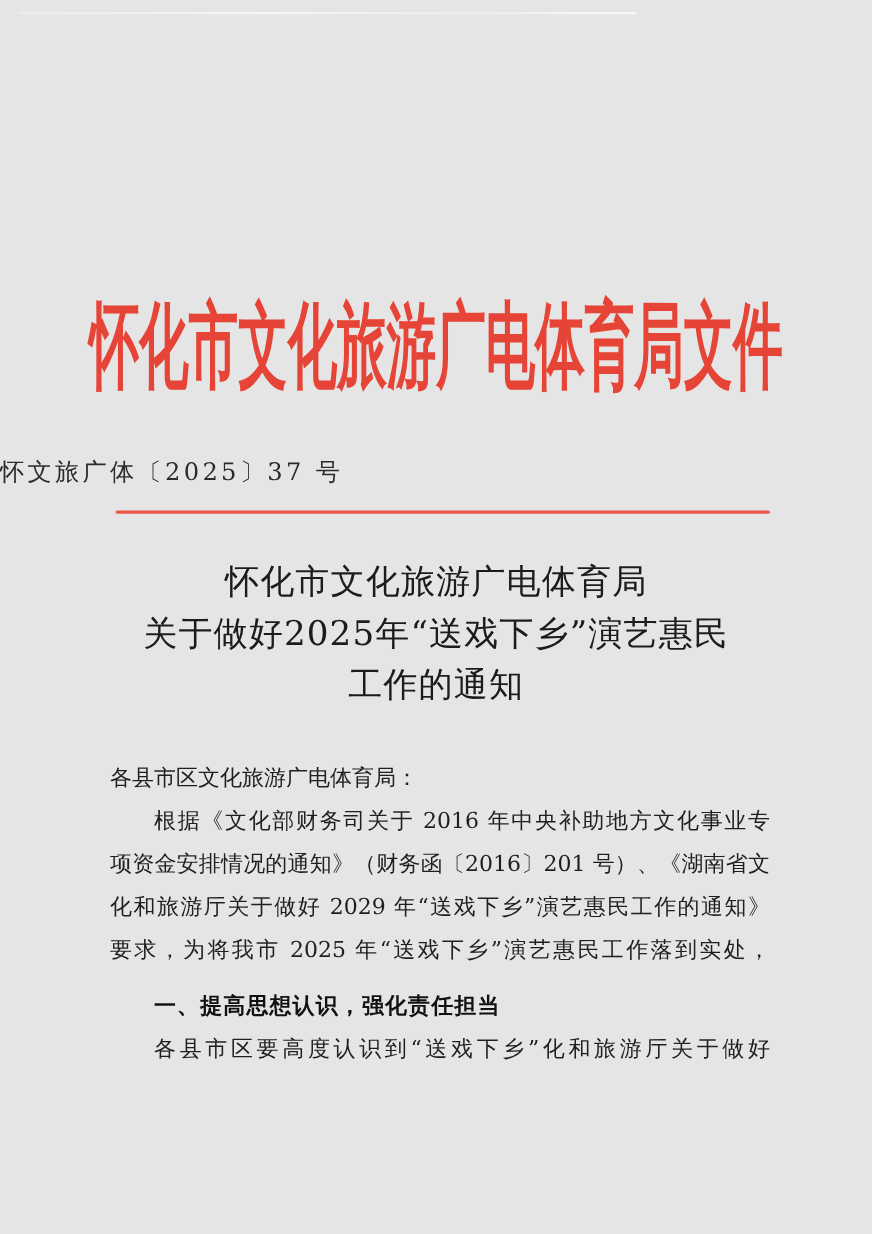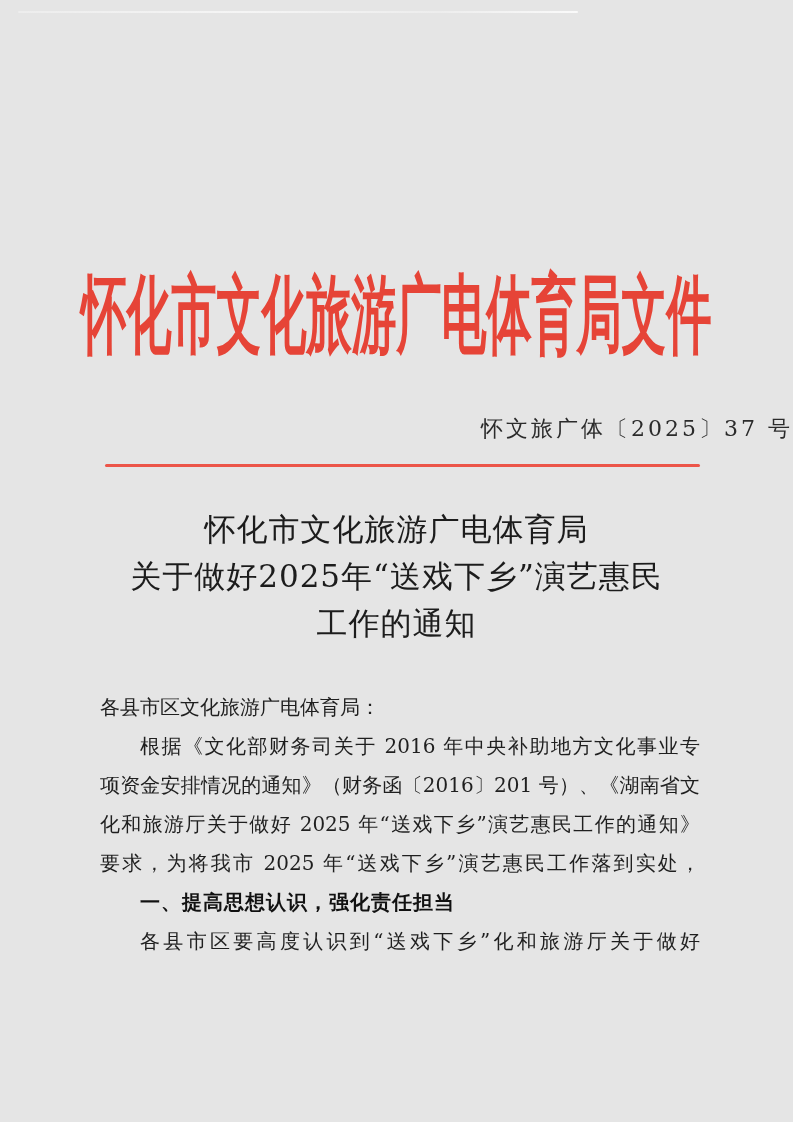--- a/index.html
+++ b/index.html
@@ -37,21 +37,21 @@
     letter-spacing: 0px;
     transform: scaleY(1.9);
     transform-origin: top center;
     white-space: nowrap;
   }
   .doc-number {
     position: absolute;
     top: 414px;
     left: 0;
     right: 0;
-    text-align: right;
+    text-align: left;
     font-size: 22px;
     letter-spacing: 3px;
     color: #2b2b2b;
   }
   .red-rule {
     position: absolute;
     top: 464px;
     left: 105px;
     width: 595px;
     height: 3px;
@@ -89,20 +89,21 @@
     text-align-last: justify;
   }
   .line.indent {
     text-indent: 2em;
   }
   .line.heading {
     font-family: "DejaVu Sans", "Liberation Sans", sans-serif;
     font-weight: bold;
     color: #111;
     letter-spacing: 1px;
+    margin-top: 12px;
   }
 </style>
 </head>
 <body>
 
 <div class="page">
 
   <div class="scan-artifact-top"></div>
 
   <div class="red-header">怀化市文化旅游广电体育局文件</div>
@@ -114,19 +115,19 @@
   <div class="doc-title">
     <div class="title-line">怀化市文化旅游广电体育局</div>
     <div class="title-line">关于做好2025年“送戏下乡”演艺惠民</div>
     <div class="title-line">工作的通知</div>
   </div>
 
   <div class="body-block">
     <div class="line">各县市区文化旅游广电体育局：</div>
     <div class="line indent justify">根据《文化部财务司关于 2016 年中央补助地方文化事业专</div>
     <div class="line justify">项资金安排情况的通知》（财务函〔2016〕201 号）、《湖南省文</div>
-    <div class="line justify">化和旅游厅关于做好 2025 年“送戏下乡”演艺惠民工作的通知》</div>
+    <div class="line justify">化和旅游厅关于做好 2029 年“送戏下乡”演艺惠民工作的通知》</div>
     <div class="line justify">要求，为将我市 2025 年“送戏下乡”演艺惠民工作落到实处，</div>
     <div class="line indent heading">一、提高思想认识，强化责任担当</div>
     <div class="line indent justify">各县市区要高度认识到“送戏下乡”化和旅游厅关于做好</div>
   </div>
 
 </div>
 
 </body></html>

